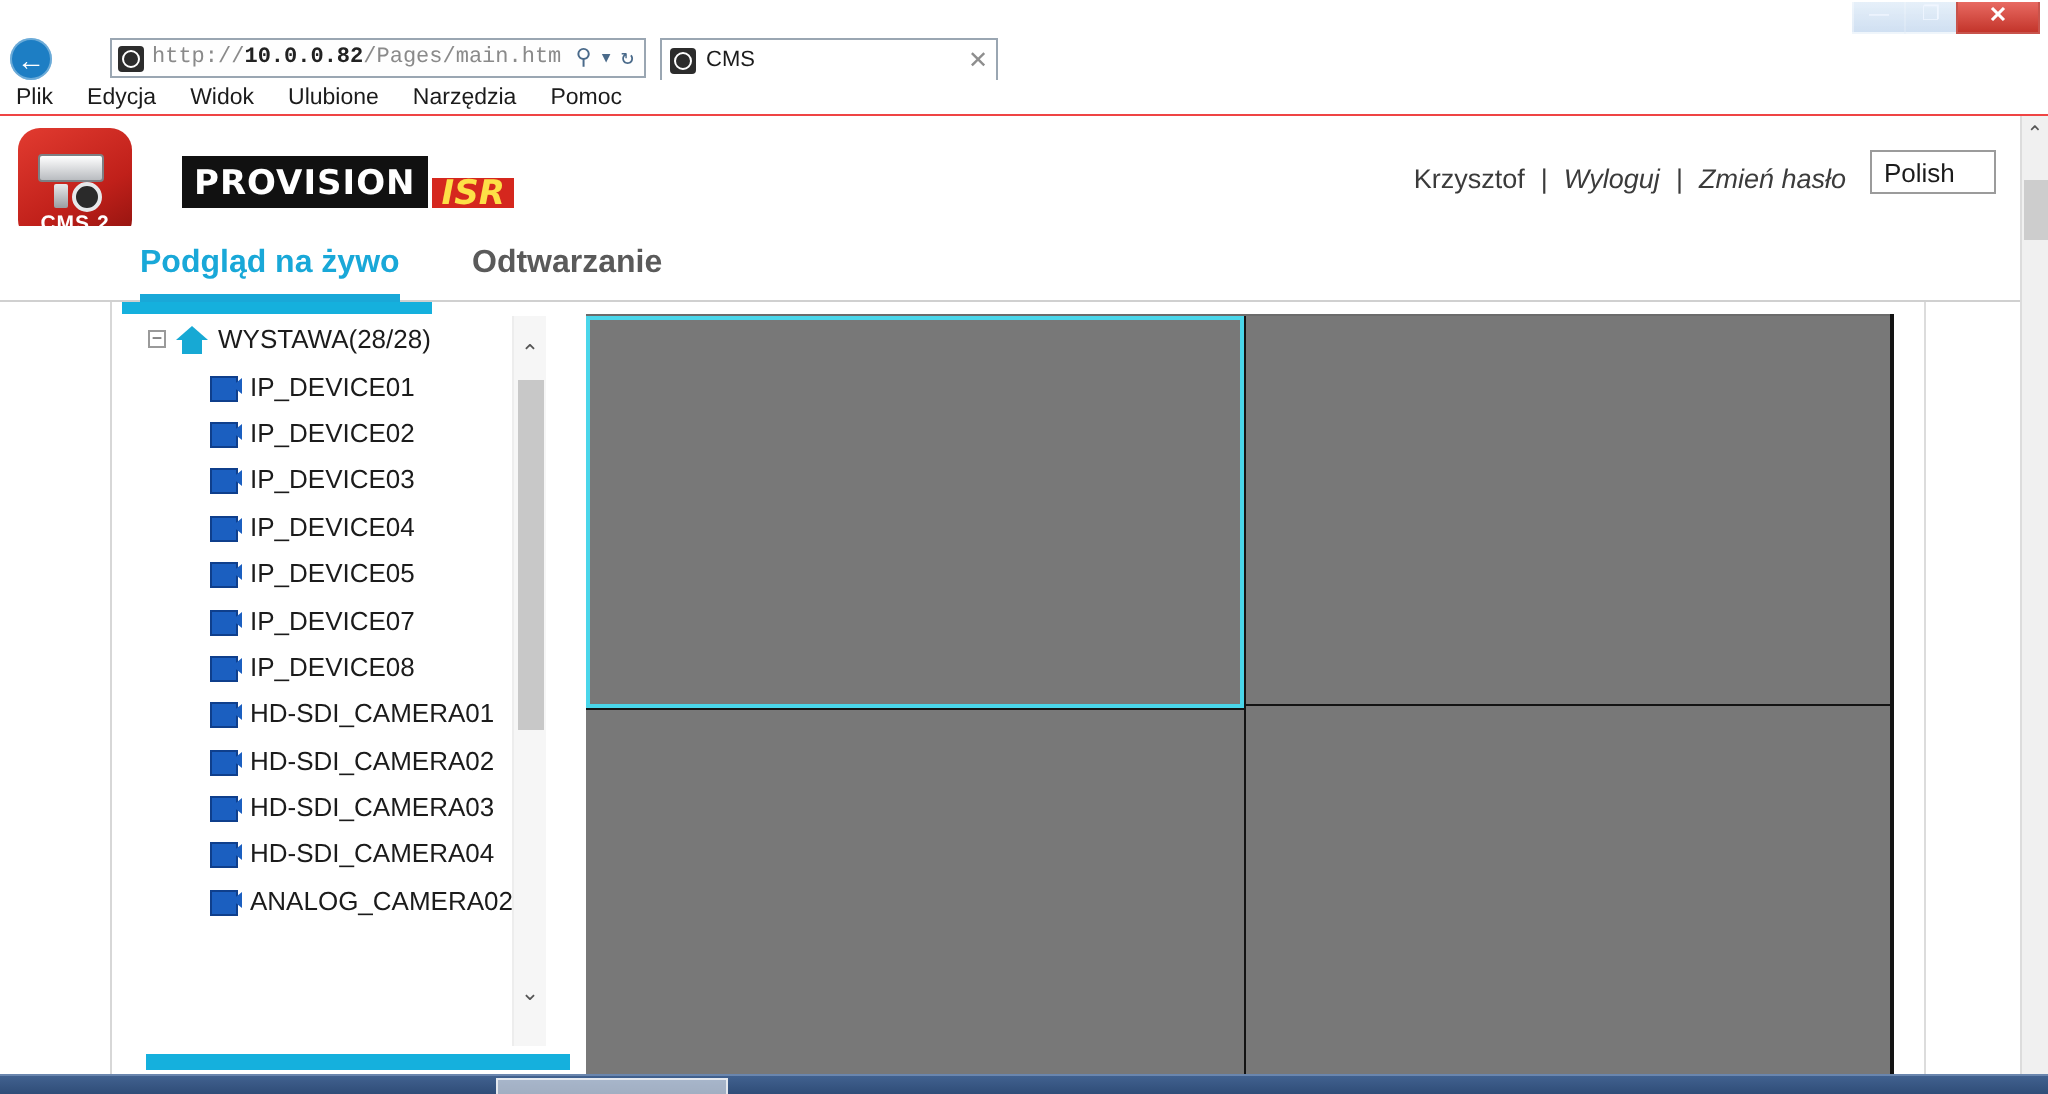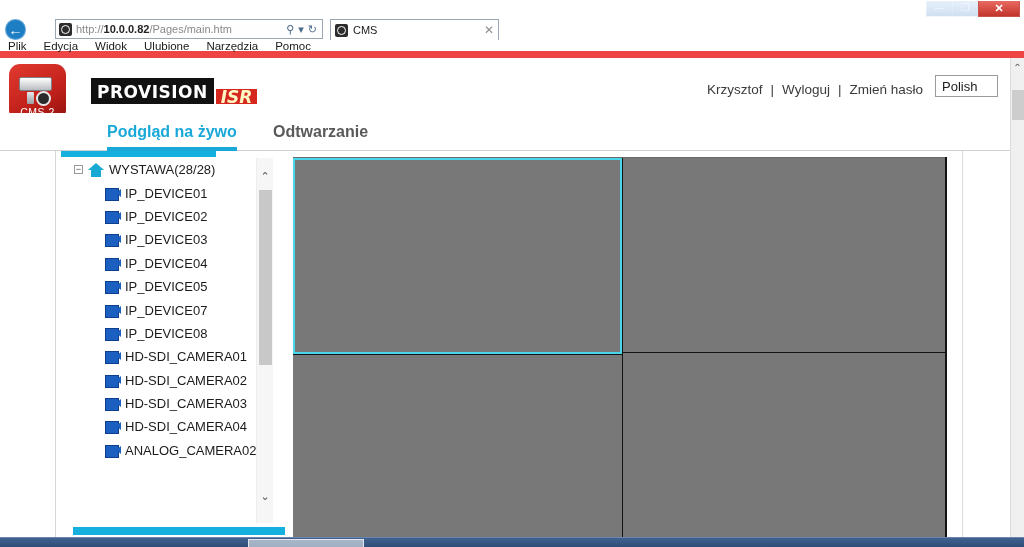--- a/index.html
+++ b/index.html
@@ -70,21 +70,21 @@
     display: flex; align-items: center; justify-content: center;
     font-size: 14px; line-height: 1; color: #ffffff;
   }
   #back-btn { left: 5px; background: #1d7ec4; box-shadow: 0 0 0 1px rgba(255,255,255,0.35) inset; }
   #fwd-btn  { left: 28px; background: rgba(255,255,255,0.12); color: rgba(255,255,255,0.55);
               box-shadow: 0 0 0 1px rgba(255,255,255,0.25) inset; }
 
   #addressbar {
     position: absolute; left: 55px; top: 1px; width: 268px; height: 20px;
     background: #fefefe; border: 1px solid #9aa6b2;
-    display: flex; align-items: center; padding: 0 3px;
+    display: flex; align-items: center; padding: 0 3px; font-family: Liberation Mono, monospace;
   }
   .sec-icon {
     width: 13px; height: 13px; border-radius: 2px; background: #2c2c2c;
     display: flex; align-items: center; justify-content: center; flex: none;
     margin-right: 4px;
   }
   .sec-icon::after {
     content: ""; width: 7px; height: 7px; border-radius: 50%;
     background: #2c2c2c; border: 1.5px solid #ffffff;
   }
@@ -120,21 +120,21 @@
     position: absolute; right: 6px; top: 22px;
     display: flex; gap: 11px; color: #ffffff; font-size: 13px; line-height: 1;
   }
 
   
   #menubar {
     position: absolute; left: 0; top: 40px; width: 1024px; height: 18px;
     background: #ffffff; display: flex; align-items: center; gap: 17px;
     padding-left: 8px;
     font-size: 11.5px; color: #1b1b1b;
-    border-bottom: 7px solid #ef4444;
+    border-bottom: 1px solid #ef4444;
   }
   #menubar span { cursor: default; }
 
   
   #page {
     position: absolute; left: 0; top: 58px; width: 1024px; height: 479px;
     background: #ffffff;
   }
 
   
@@ -157,65 +157,65 @@
     position: absolute; left: 27px; top: 27px; width: 15px; height: 15px;
     border-radius: 50%; background: #2a2a2a;
     border: 2px solid #e6e8ea;
   }
   #logo-cms .cam-mount {
     position: absolute; left: 18px; top: 28px; width: 7px; height: 12px;
     background: linear-gradient(180deg, #e8eaec, #9a9da1); border-radius: 1px;
   }
   #logo-cms .cms-text {
     position: absolute; left: 0; bottom: 3px; width: 100%;
-    text-align: center; color: #ffffff; font-size: 10.5px; font-weight: normal;
+    text-align: center; color: #ffffff; font-size: 10.5px; font-weight: bold;
     letter-spacing: 0.5px;
   }
   #logo-provision {
     position: absolute; left: 91px; top: 20px; height: 26px;
     display: flex; align-items: stretch;
   }
   #logo-provision .pv-black {
     background: #111111; color: #ffffff;
     font-size: 17px; font-weight: bold; letter-spacing: 0.5px;
     padding: 3px 6px 2px 6px; display: flex; align-items: center;
     font-family: "DejaVu Sans", sans-serif;
   }
   #logo-provision .pv-red {
-    background: #d5271e; color: #fef9c3;
+    background: #d5271e; color: #fde047;
     font-size: 17px; font-weight: bold; font-style: italic;
     padding: 3px 5px 2px 5px; display: flex; align-items: center;
     margin-left: 2px;
     font-family: "DejaVu Sans", sans-serif;
     margin-top: 11px;
   }
 
   #user-area {
     position: absolute; right: 12px; top: 17px;
     display: flex; align-items: flex-end; gap: 0px;
     font-size: 13.5px; color: #3b3b3b;
   }
   #user-area .uitem { padding: 0 4px; }
-  #user-area .uitem.link { cursor: pointer; }
+  #user-area .uitem.link { cursor: pointer; font-style: italic; }
   #lang-select {
     margin-left: 8px; width: 63px; height: 22px;
     border: 1px solid #9b9b9b; background: #ffffff;
     display: flex; align-items: center; padding-left: 6px;
     font-size: 13px; color: #1b1b1b;
   }
 
   
   #app-tabs {
     position: absolute; left: 0; top: 55px; width: 1010px; height: 38px;
     border-bottom: 1px solid #d0d0d0; background: #ffffff;
   }
   .atab {
     position: absolute; top: 0; height: 38px;
     display: flex; align-items: center;
-    font-size: 16px; font-weight: bold; margin-left: 37px;
+    font-size: 16px; font-weight: bold;
   }
   .atab.active { left: 70px; color: #19a8d8; }
   .atab.active::after {
     content: ""; position: absolute; left: 0; right: 0; bottom: 0; height: 4px;
     background: #19a8d8;
   }
   .atab.idle { left: 236px; color: #5a5a5a; }
 
   
   #body-area {

